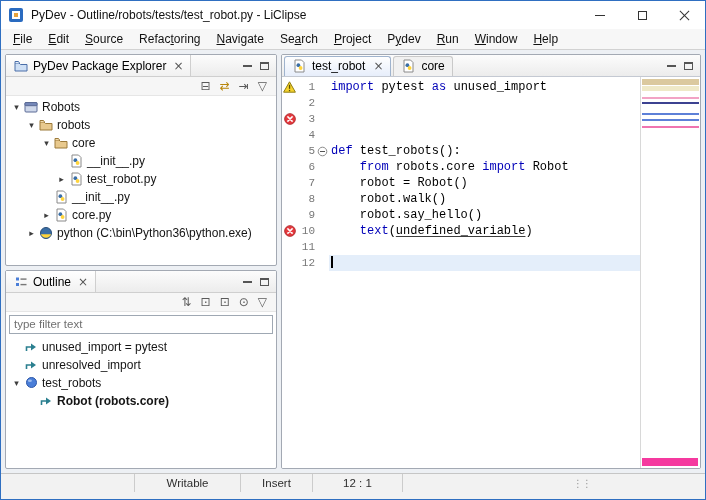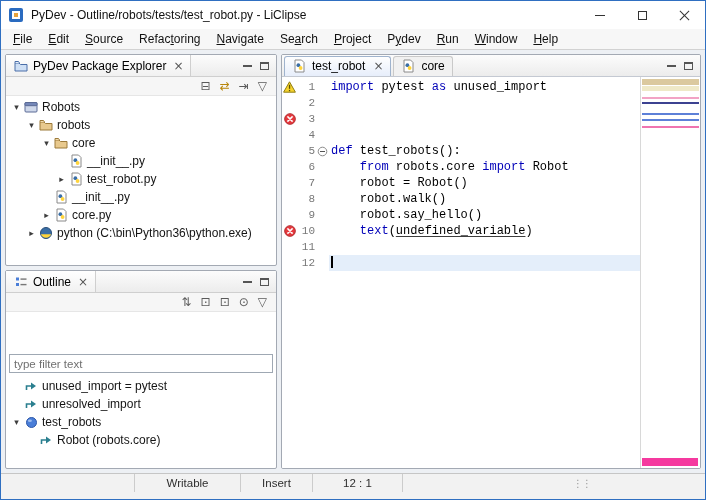--- a/index.html
+++ b/index.html
@@ -41,21 +41,21 @@
   .tb-icon{line-height:1;}
   .tb-gold{color:#b8860b;}
   
   .tree{flex:1;overflow:hidden;padding-top:2px;}
   .tree-row{height:18px;display:flex;align-items:center;font-size:12px;color:#151515;white-space:nowrap;}
   .twisty{width:13px;flex:0 0 13px;text-align:center;color:#3d3d3d;font-size:9px;font-family:"DejaVu Sans",sans-serif;}
   .ticon{width:16px;flex:0 0 16px;display:inline-flex;justify-content:center;align-items:center;}
   .tlabel{margin-left:3px;}
   
   .filter-wrap{padding:2px 3px;flex:0 0 auto;}
-  .filter{width:100%;height:19px;border:1px solid #9fa8b3;font-size:11.5px;padding:1px 4px;color:#444;font-family:"Liberation Sans",sans-serif;background:#fff;margin-top:40px;}
+  .filter{width:100%;height:19px;border:1px solid #9fa8b3;font-size:11.5px;padding:1px 4px;color:#444;font-family:"Liberation Sans",sans-serif;background:#fff;}
   .filter::placeholder{color:#707070;opacity:1;}
   
   .etabbar{height:22px;display:flex;align-items:center;background:linear-gradient(#fcfcfc,#ececec);border-bottom:1px solid #c4c9d2;font-size:12px;flex:0 0 auto;}
   .etab{display:flex;align-items:center;gap:5px;padding:2px 7px 2px 6px;height:20px;border:1px solid #9fb3cd;border-bottom:none;border-radius:3px 3px 0 0;margin-left:2px;}
   .etab.active{background:linear-gradient(#fefefe,#e7eefb);}
   .etab.inactive{background:#f1f1f1;border-color:#c9c9c9;}
   .editor-body{flex:1;display:flex;min-height:0;background:#fff;}
   .code-scroll{flex:1;padding-top:2px;min-width:0;position:relative;}
   .code-line{display:flex;height:16px;font-family:"Liberation Mono",monospace;font-size:12px;line-height:16px;}
   .cell-marker{width:15px;flex:0 0 15px;display:flex;align-items:center;justify-content:center;}
@@ -299,21 +299,21 @@
             <div class="tree-row" style="padding-left: 4px;">
               <span class="twisty">▾</span>
               <span class="ticon">
                 <svg width="13" height="13" viewBox="0 0 13 13">
                   <circle cx="6.5" cy="6.5" r="5" fill="#4a7ed8" stroke="#2d57a8"></circle>
                   <ellipse cx="4.9" cy="4.7" rx="2" ry="1.3" fill="#9ebdf0"></ellipse>
                 </svg>
               </span>
               <span class="tlabel">test_robots</span>
             </div>
-            <div class="tree-row" style="padding-left: 19px;">
+            <div class="tree-row" style="padding-left: 19px; font-weight: bold;">
               <span class="twisty"></span>
               <span class="ticon">
                 <svg width="14" height="14" viewBox="0 0 14 14">
                   <path d="M2.5 11 V7 H8" fill="none" stroke="#2a7f8f" stroke-width="1.6"></path>
                   <path d="M7 3.5 L12 7 L7 10.5 Z" fill="#2a7f8f"></path>
                 </svg>
               </span>
               <span class="tlabel">Robot (robots.core)</span>
             </div>
           </div>

